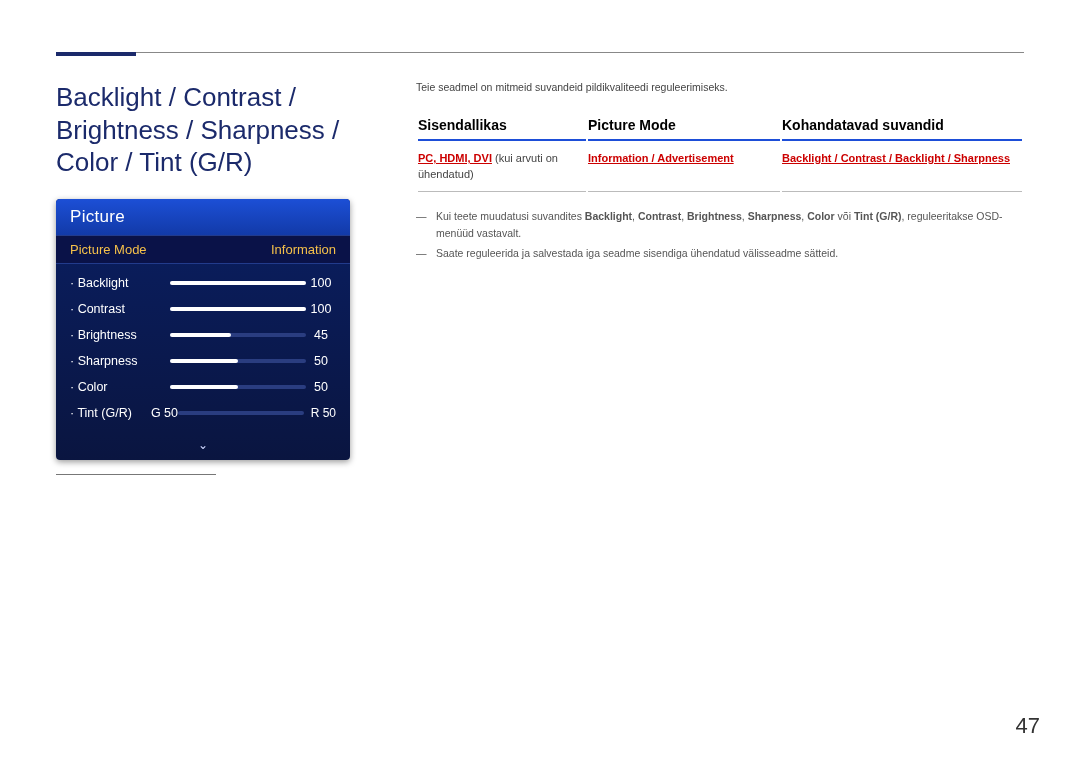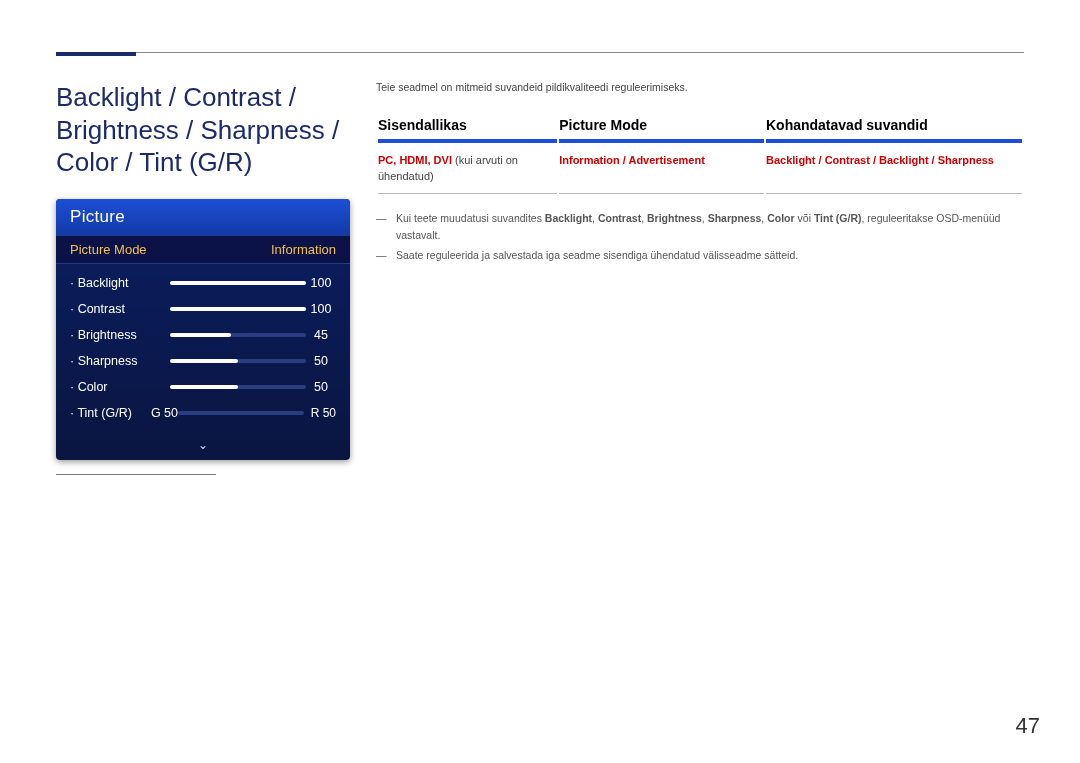--- a/index.html
+++ b/index.html
@@ -21,20 +21,21 @@
     content: "";
     position: absolute;
     left: 0;
     top: -1px;
     width: 80px;
     height: 4px;
     background: #1b2a6b;
   }
   .cols {
     display: flex;
+    gap: 40px;
     margin-top: 24px;
   }
   .left {
     width: 320px;
     flex-shrink: 0;
   }
   .main-title {
     color: #1b2a6b;
     font-size: 26px;
     font-weight: 400;
@@ -149,29 +150,29 @@
   .tbl {
     width: 100%;
     font-size: 11px;
   }
   .tbl th {
     text-align: left;
     font-weight: 700;
     color: #000;
     font-size: 14px;
     padding-bottom: 6px;
-    border-bottom: 4px solid #1d4ed8;
+    border-bottom: 2px solid #1d4ed8;
   }
   .tbl td {
     vertical-align: top;
     padding: 8px 10px 8px 0;
     border-bottom: 1px solid #bbb;
     line-height: 1.45;
   }
-  .rd { color: #c00; font-weight: 700; }
+  .rd { color: #c00; font-weight: 700; text-decoration: underline; }
   .bk { font-weight: 700; }
   .plain { color: #444; }
   .notes {
     margin-top: 14px;
     font-size: 10.5px;
     color: #555;
     line-height: 1.6;
   }
   .notes li {
     list-style: none;

